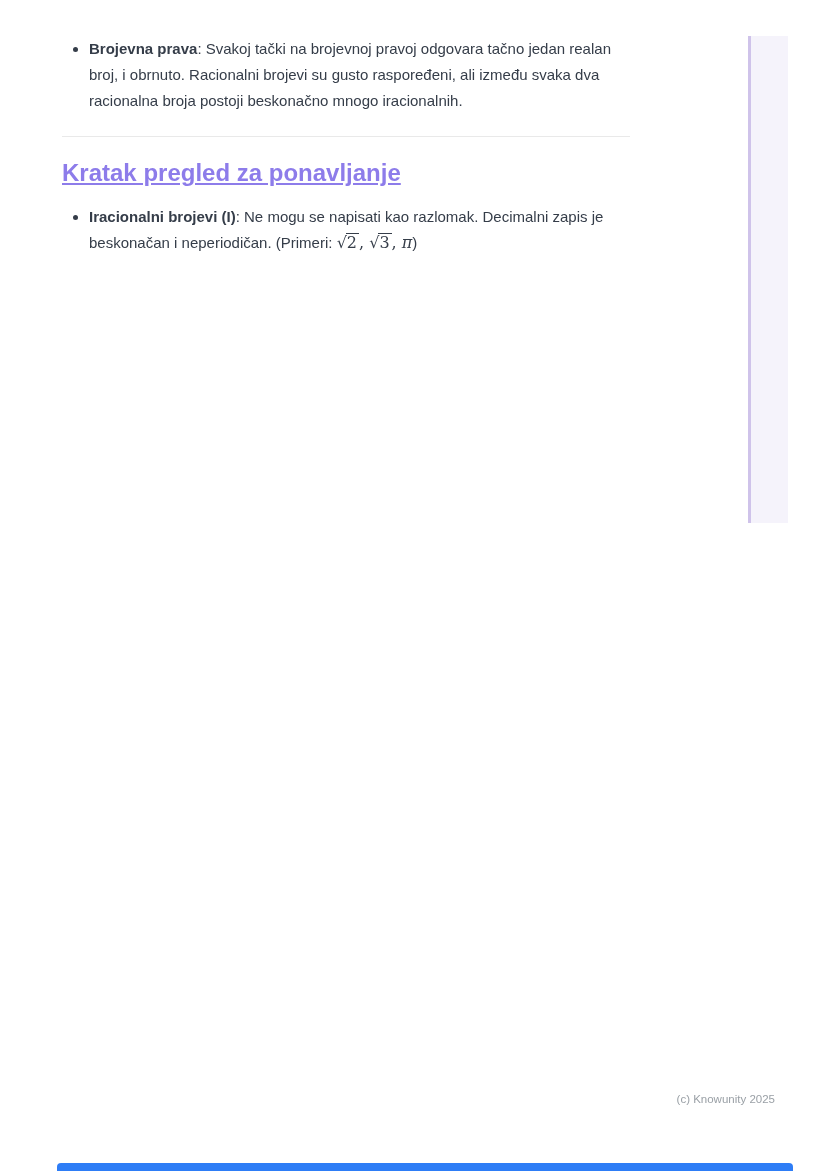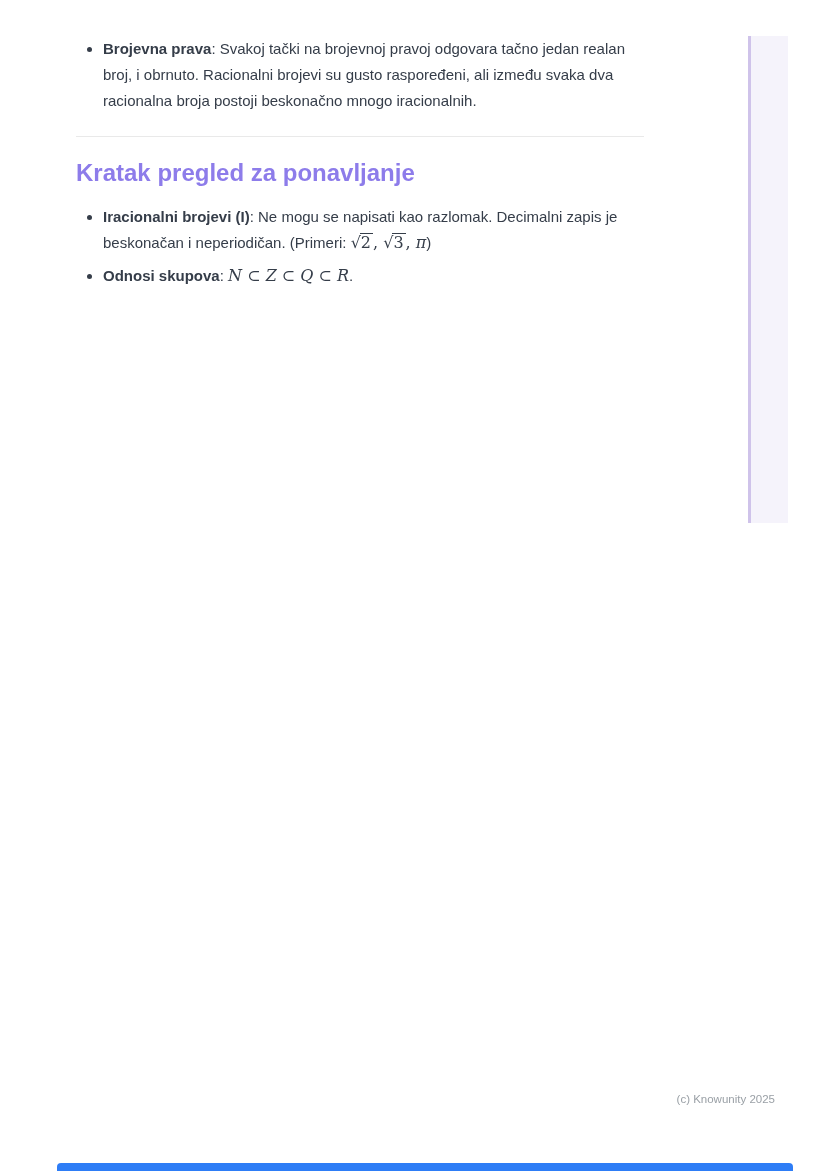--- a/index.html
+++ b/index.html
@@ -6,21 +6,21 @@
   body {
     width: 828px; height: 1171px;
     background: #ffffff;
     font-family: "Liberation Sans", sans-serif;
     color: var(--text, #353d49);
     position: relative;
     overflow: hidden;
   }
   .content {
     position: absolute;
-    left: 76px; top: 0;
+    left: 62px; top: 0;
     width: 572px;
   }
   ul.blist {
     list-style: none;
     margin: 0; padding: 0;
   }
   ul.blist > li {
     position: relative;
     padding-left: 27px;
     font-size: 15px;
@@ -42,20 +42,21 @@
     border-top: 1.5px solid var(--divider, #e9e9e9);
     margin: 22px 0 0 0;
     width: 568px;
   }
   .heading {
     margin: 21px 0 0 0;
     font-size: 24px;
     line-height: 30px;
     font-weight: 700;
     color: var(--heading-purple, #8d7cea);
+    text-decoration: underline;
   }
   #review-list { padding-top: 16px; }
   strong { font-weight: 700; }
 
   
   .mi { font-family: "DejaVu Serif", serif; font-style: italic; font-size: 16px; line-height: 0; }
   .mr { font-family: "DejaVu Serif", serif; font-size: 16px; line-height: 0; }
   .frac {
     display: inline-flex;
     flex-direction: column;
@@ -106,19 +107,18 @@
 
 <div class="page">
   <div class="content">
     <ul class="blist" id="intro-list">
         <li><strong>Brojevna prava</strong><span>: Svakoj tački na brojevnoj pravoj odgovara tačno jedan realan broj, i obrnuto. Racionalni brojevi su gusto raspoređeni, ali između svaka dva racionalna broja postoji beskonačno mnogo iracionalnih.</span></li>
       </ul>
     <hr class="divider">
     <h2 class="heading">Kratak pregled za ponavljanje</h2>
     <ul class="blist" id="review-list">
         <li><strong>Iracionalni brojevi (I)</strong><span>: Ne mogu se napisati kao razlomak. Decimalni zapis je beskonačan i neperiodičan. (Primeri: </span><span class="sqrt"><span class="radix">√</span><span class="rad">2</span></span><span class="mr">, </span><span class="sqrt"><span class="radix">√</span><span class="rad">3</span></span><span class="mr">, </span><span class="mi">π</span><span>)</span></li>
-        <li><strong>Odnosi skupova</strong><span>: </span><span class="mi">N</span><span class="mr"> ⊂ </span><span class="mi">Z</span><span class="mr"> ⊂ </span><span class="mi">Q</span><span class="mr"> ⊂ </span><span class="mi">R</span><span>.</span></li>
       </ul>
   </div>
   <div class="side-strip"></div>
   <div class="footer">(c) Knowunity 2025</div>
   <div class="bottom-bar"></div>
 </div>
 
 </body></html>

